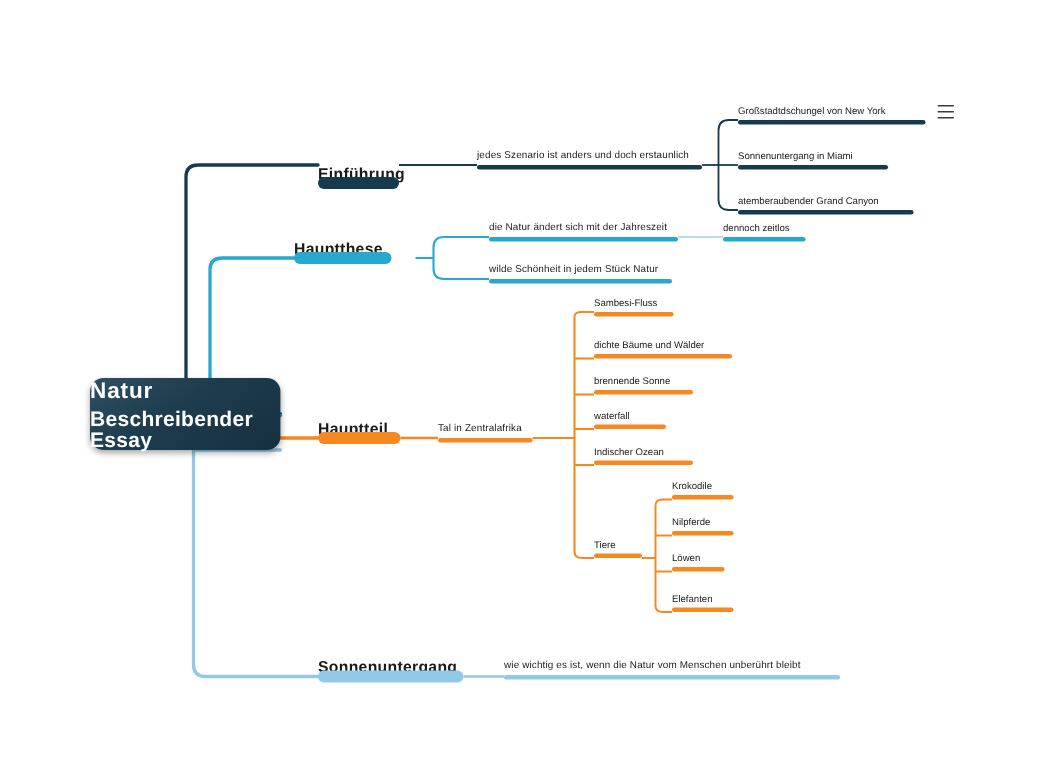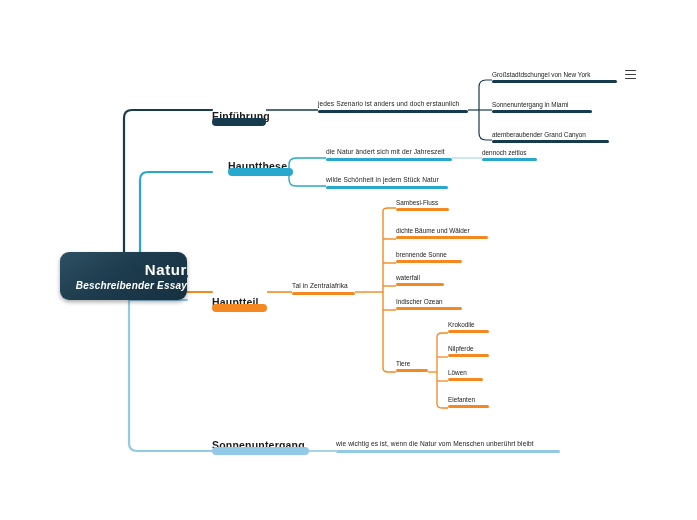--- a/index.html
+++ b/index.html
@@ -15,29 +15,29 @@
 
   
   .root{
     position:absolute;
     left:60px;top:252px;
     width:127px;height:48px;
     border-radius:9px;
     background:linear-gradient(145deg,#2e5062 0%,#1d3c4e 45%,#16303f 100%);
     box-shadow:0 2px 4px rgba(0,0,0,.35);
     display:flex;flex-direction:column;
-    align-items:flex-end;justify-content:center;
+    align-items:flex-start;justify-content:center;
     color:#ffffff;
   }
   .root-title{
     font-size:15px;font-weight:bold;letter-spacing:.6px;line-height:1;
     margin-bottom:4px;
   }
   .root-sub{
-    font-size:10px;font-weight:bold;font-style:italic;letter-spacing:.2px;line-height:1;
+    font-size:14px;font-weight:bold;letter-spacing:.2px;line-height:1;
   }
 
   
   .topic{position:absolute;}
   .topic .lbl{
     position:absolute;bottom:5px;left:0;white-space:nowrap;
     color:#1a1a1a;line-height:1;
   }
   .topic .bar{
     position:absolute;bottom:0;left:0;height:7px;border-radius:4px;
@@ -136,41 +136,41 @@
   <div class="topic leaf" style="left:492px;top:92px;width:100px;height:21px;">
     <div class="lbl">Sonnenuntergang in Miami</div>
     <div class="bar" style="width:100px;background:#163a4e;"></div>
   </div>
 
   <div class="topic leaf" style="left:492px;top:122px;width:117px;height:21px;">
     <div class="lbl">atemberaubender Grand Canyon</div>
     <div class="bar" style="width:117px;background:#163a4e;"></div>
   </div>
 
-  <div class="topic main" style="left:228px;top:150px;width:65px;height:26px;">
+  <div class="topic main" style="left:196px;top:150px;width:65px;height:26px;">
     <div class="lbl">Hauptthese</div>
     <div class="bar" style="width:65px;background:#29a8cd;"></div>
   </div>
 
   <div class="topic sub" style="left:326px;top:140px;width:126px;height:21px;">
     <div class="lbl">die Natur ändert sich mit der Jahreszeit</div>
     <div class="bar" style="width:126px;background:#29a8cd;"></div>
   </div>
 
   <div class="topic leaf" style="left:482px;top:140px;width:55px;height:21px;">
     <div class="lbl">dennoch zeitlos</div>
     <div class="bar" style="width:55px;background:#29a8cd;"></div>
   </div>
 
   <div class="topic sub" style="left:326px;top:168px;width:122px;height:21px;">
     <div class="lbl">wilde Schönheit in jedem Stück Natur</div>
     <div class="bar" style="width:122px;background:#29a8cd;"></div>
   </div>
 
-  <div class="topic main" style="left:212px;top:286px;width:55px;height:26px;text-decoration:underline;">
+  <div class="topic main" style="left:212px;top:270px;width:55px;height:26px;text-decoration:underline;">
     <div class="lbl">Hauptteil</div>
     <div class="bar" style="width:55px;background:#f5881f;"></div>
   </div>
 
   <div class="topic sub" style="left:292px;top:274px;width:63px;height:21px;">
     <div class="lbl">Tal in Zentralafrika</div>
     <div class="bar" style="width:63px;background:#f5881f;"></div>
   </div>
 
   <div class="topic leaf" style="left:396px;top:190px;width:53px;height:21px;">

